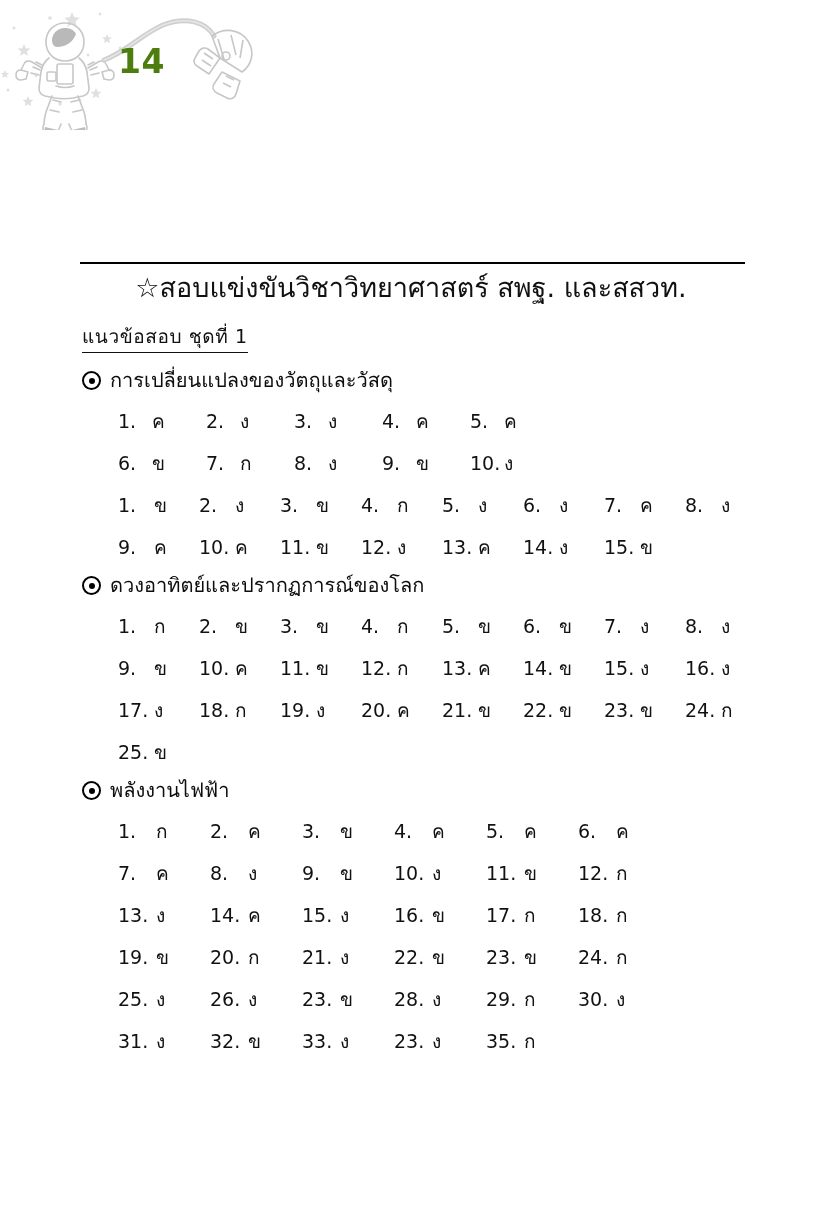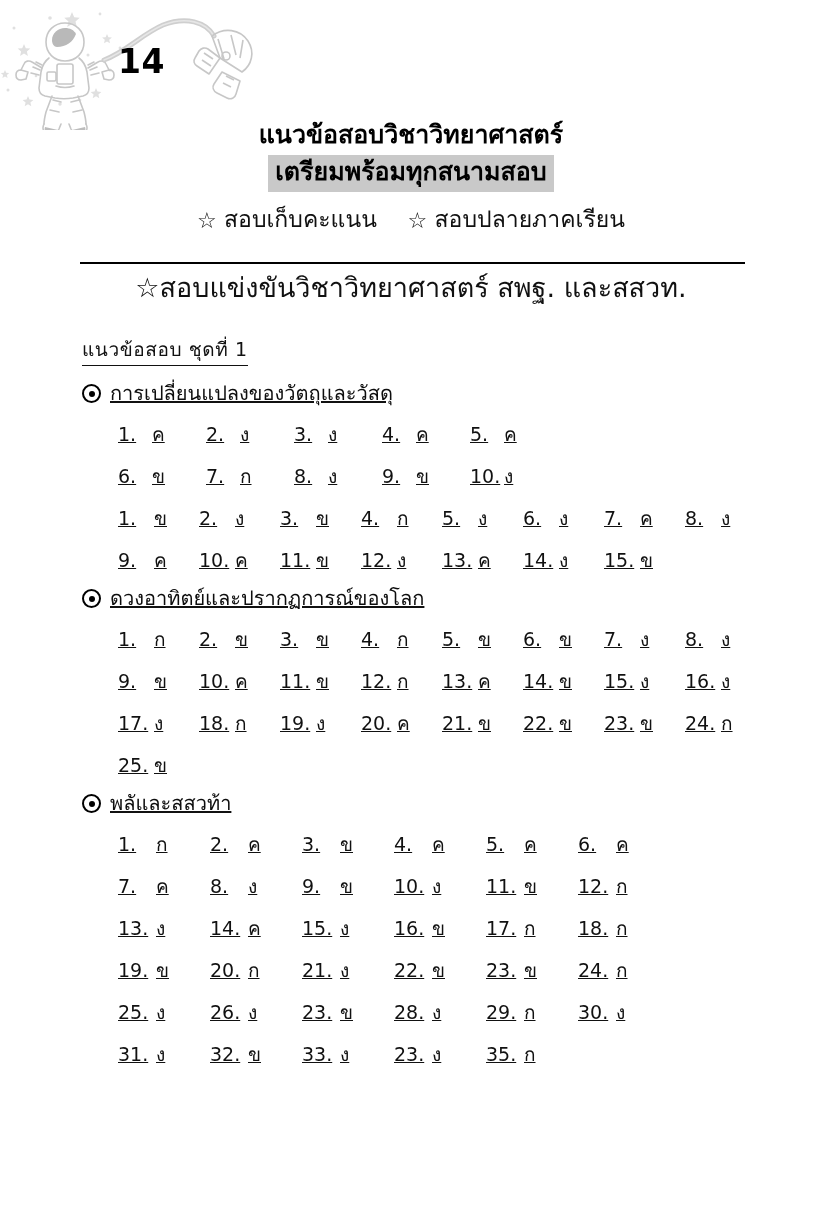--- a/index.html
+++ b/index.html
@@ -30,21 +30,21 @@
     height: 130px;
     pointer-events: none;
   }
   .page-number {
     position: absolute;
     left: 118px;
     top: 42px;
     font-size: 33px;
     font-weight: 700;
     letter-spacing: 0.5px;
-    color: #000000;
+    color: #4d7c0f;
     font-family: "DejaVu Sans", "Liberation Sans", sans-serif;
   }
 
   
   .header {
     position: absolute;
     left: 0;
     top: 118px;
     width: 822px;
     text-align: center;
@@ -96,34 +96,33 @@
     width: 822px;
     text-align: center;
     font-size: 27px;
     color: #111111;
   }
 
   
   .content {
     position: absolute;
     left: 82px;
-    top: 334px;
+    top: 321px;
     width: 680px;
   }
   .set-label {
     font-size: 19px;
     color: #111111;
     display: inline-block;
     border-bottom: 1.5px solid #111111;
     padding-bottom: 1px;
     letter-spacing: 0.6px;
   }
   .section {
     margin-top: 14px;
-    text-decoration: underline;
   }
   .section.tight { margin-top: 10px; }
   .section-heading {
     display: flex;
     align-items: center;
     gap: 9px;
     font-size: 20px;
     font-weight: 400;
     color: #0d0d0d;
     line-height: 1.35;
@@ -234,33 +233,20 @@
       <path d="M222 72 l-8 12 c-2 3 -1 7 3 9 l10 5 c4 2 8 0 9 -4 l4 -13z"></path>
       <path d="M218 39 l6 20 M231 35 l5 20 M243 40 l-3 18"></path>
       <path d="M204 53 l9 6 M202 60 l9 6"></path>
       <path d="M226 76 l8 4 M223 83 l8 4"></path>
       <circle cx="226" cy="56" r="4"></circle>
     </g>
   </svg>
 
   <div class="page-number">14</div>
 
-  <div class="header">
-    <div class="title-main">แนวข้อสอบวิชาวิทยาศาสตร์</div>
-    <div class="title-highlight-row">
-      <span class="title-highlight">เตรียมพร้อมทุกสนามสอบ</span>
-    </div>
-    <div class="subtitle-row">
-      <span class="star">☆</span>
-      <span>สอบเก็บคะแนน</span>
-      <span class="gap-star"></span>
-      <span class="star">☆</span>
-      <span>สอบปลายภาคเรียน</span>
-    </div>
-  </div>
 
   <div class="divider"></div>
 
   <div class="subtitle-row2">
     <span class="star">☆</span><span>สอบแข่งขันวิชาวิทยาศาสตร์ สพฐ. และสสวท.</span>
   </div>
 
   <div class="content">
     <div>
       <span class="set-label">แนวข้อสอบ ชุดที่ 1</span>
@@ -498,21 +484,21 @@
               <div class="answer-cell">
                 <span class="answer-num">25.</span>
                 <span class="answer-val">ข</span>
               </div>
             </div>
           </div>
         </div>
         <div class="section tight">
           <div class="section-heading">
             <span class="bullet-icon"></span>
-            <span>พลัและสสวท้า</span>
+            <span>พลังงานไฟฟ้า</span>
           </div>
           <div class="answers cols-6">
             <div class="answer-row">
               <div class="answer-cell">
                 <span class="answer-num">1.</span>
                 <span class="answer-val">ก</span>
               </div>
               <div class="answer-cell">
                 <span class="answer-num">2.</span>
                 <span class="answer-val">ค</span>

